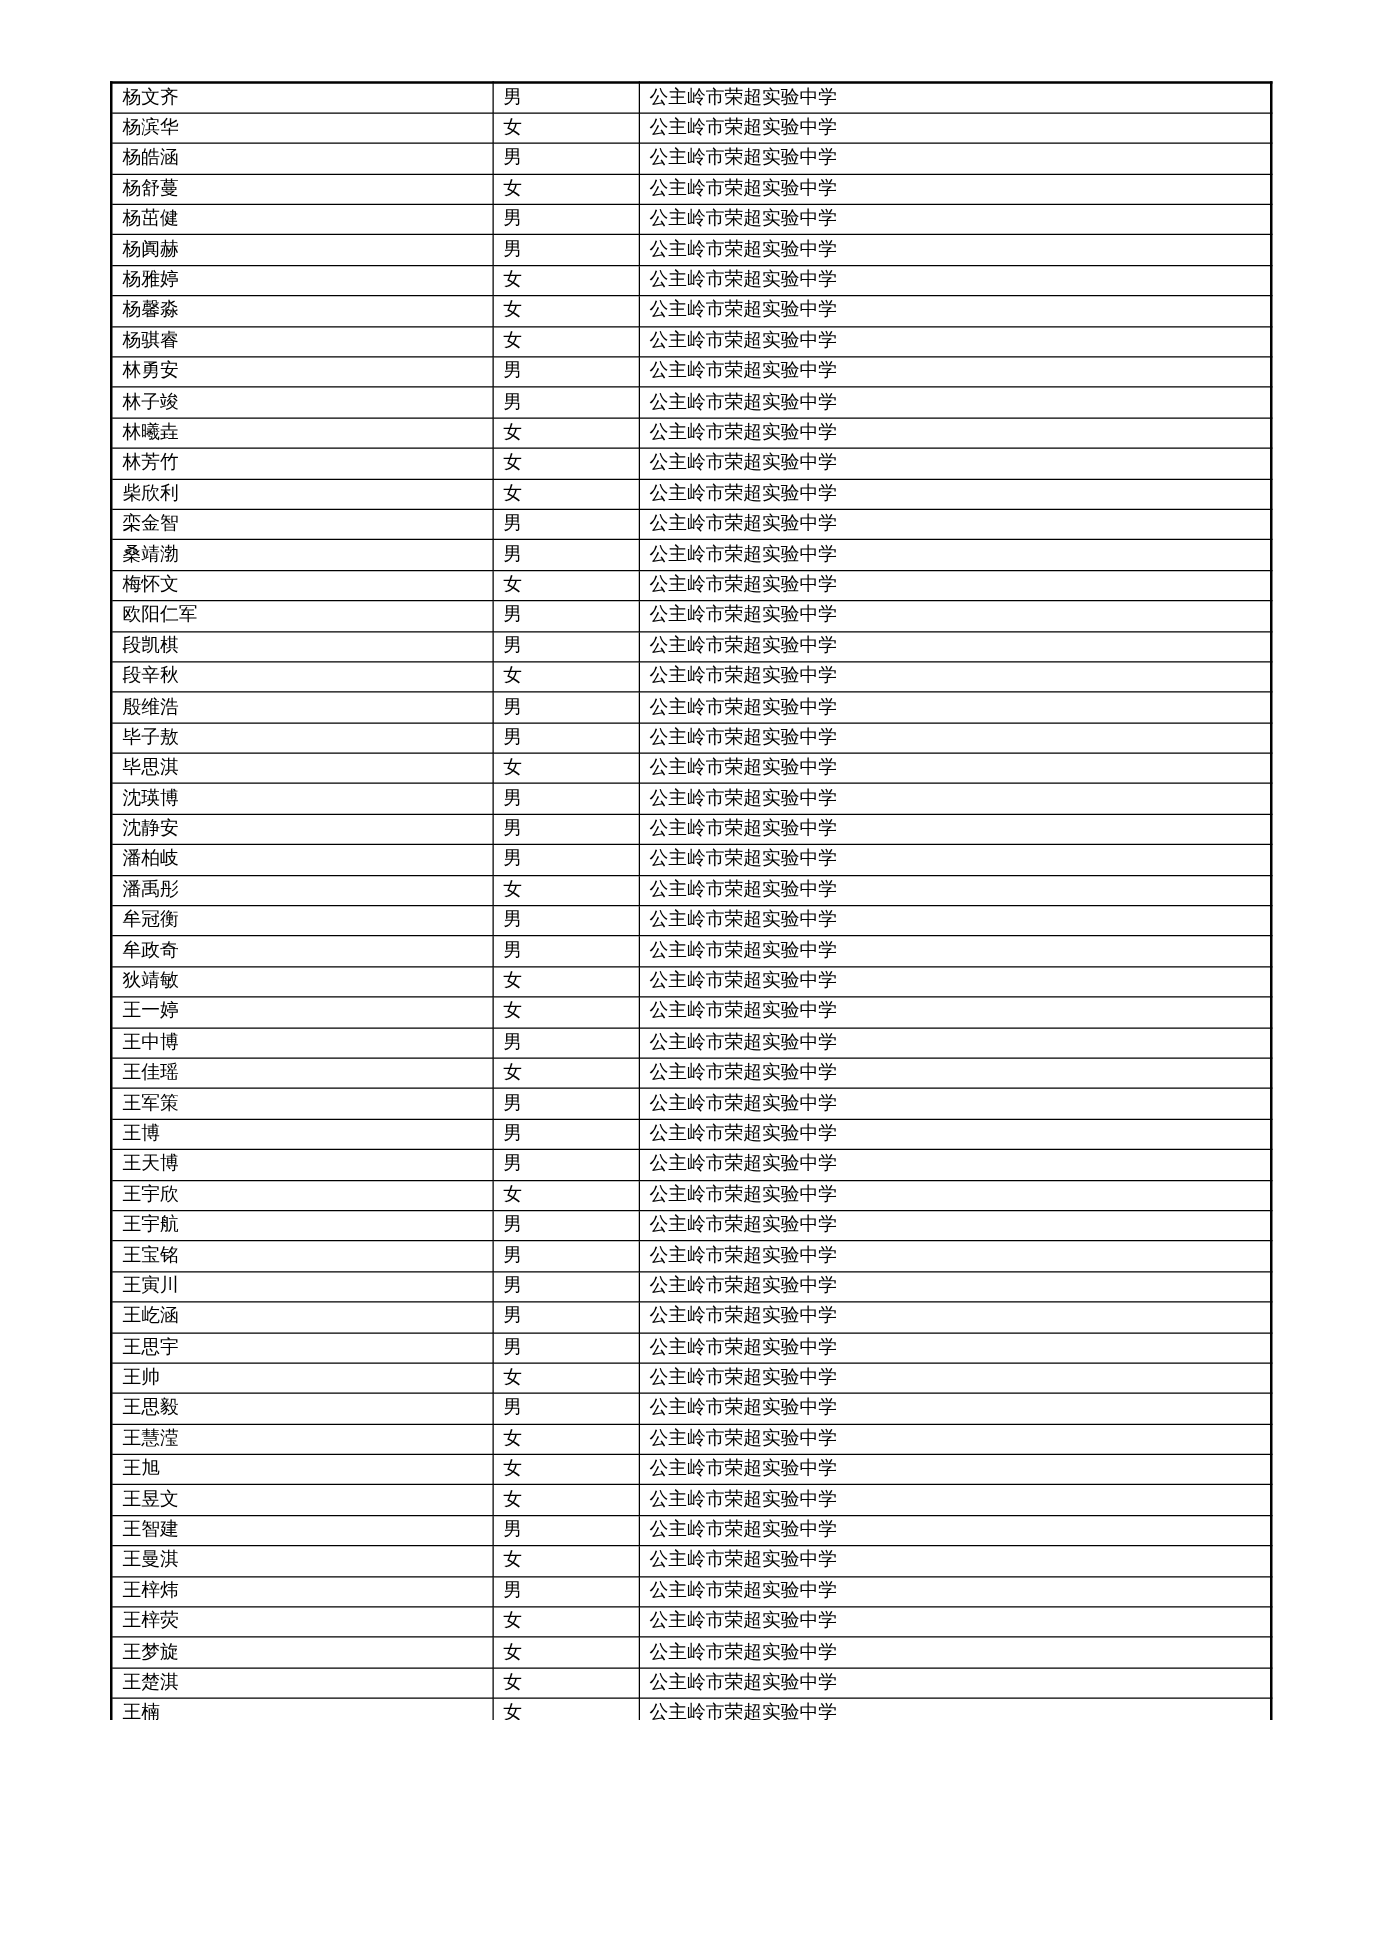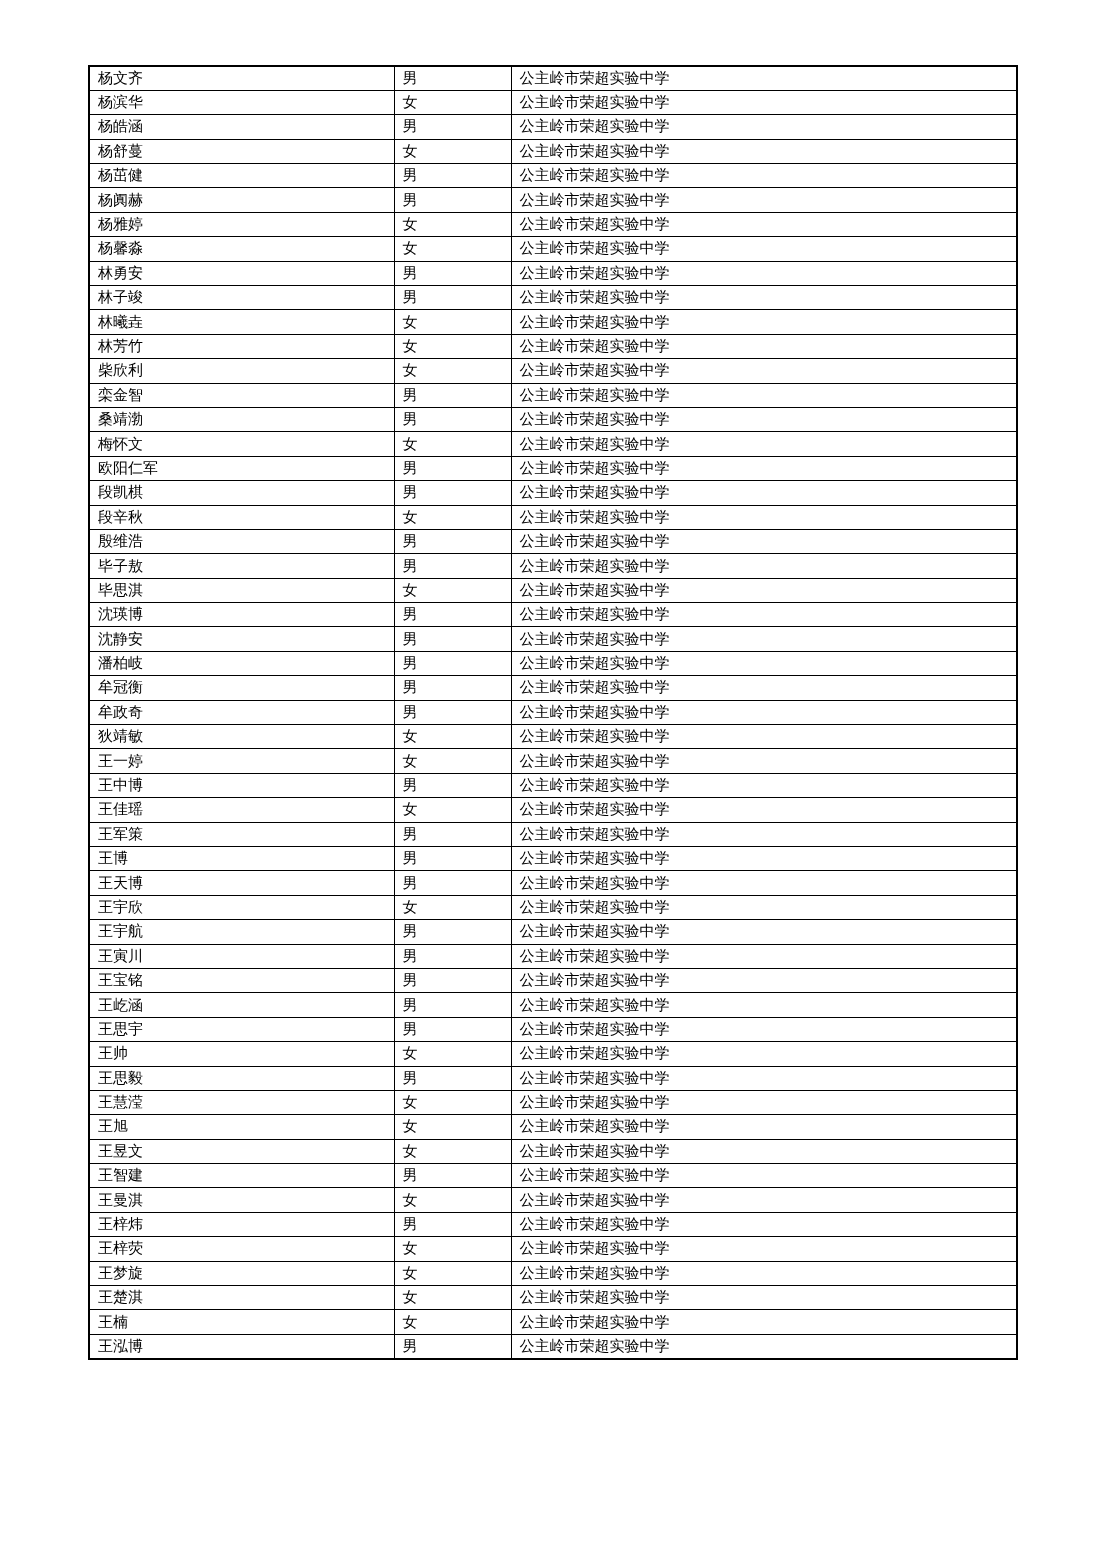--- a/index.html
+++ b/index.html
@@ -99,20 +99,25 @@
       <td>女</td>
       <td>公主岭市荣超实验中学</td>
     </tr>
 
     <tr>
       <td>杨馨淼</td>
       <td>女</td>
       <td>公主岭市荣超实验中学</td>
     </tr>
 
+    <tr>
+      <td>杨骐睿</td>
+      <td>女</td>
+      <td>公主岭市荣超实验中学</td>
+    </tr>
 
     <tr>
       <td>林勇安</td>
       <td>男</td>
       <td>公主岭市荣超实验中学</td>
     </tr>
 
     <tr>
       <td>林子竣</td>
       <td>男</td>
@@ -202,20 +207,25 @@
       <td>男</td>
       <td>公主岭市荣超实验中学</td>
     </tr>
 
     <tr>
       <td>潘柏岐</td>
       <td>男</td>
       <td>公主岭市荣超实验中学</td>
     </tr>
 
+    <tr>
+      <td>潘禹彤</td>
+      <td>女</td>
+      <td>公主岭市荣超实验中学</td>
+    </tr>
 
     <tr>
       <td>牟冠衡</td>
       <td>男</td>
       <td>公主岭市荣超实验中学</td>
     </tr>
 
     <tr>
       <td>牟政奇</td>
       <td>男</td>
@@ -272,27 +282,27 @@
       <td>公主岭市荣超实验中学</td>
     </tr>
 
     <tr>
       <td>王宇航</td>
       <td>男</td>
       <td>公主岭市荣超实验中学</td>
     </tr>
 
     <tr>
+      <td>王宝铭</td>
+      <td>男</td>
+      <td>公主岭市荣超实验中学</td>
+    </tr>
+
+    <tr>
       <td>王寅川</td>
-      <td>男</td>
-      <td>公主岭市荣超实验中学</td>
-    </tr>
-
-    <tr>
-      <td>王宝铭</td>
       <td>男</td>
       <td>公主岭市荣超实验中学</td>
     </tr>
 
     <tr>
       <td>王屹涵</td>
       <td>男</td>
       <td>公主岭市荣超实验中学</td>
     </tr>
 

